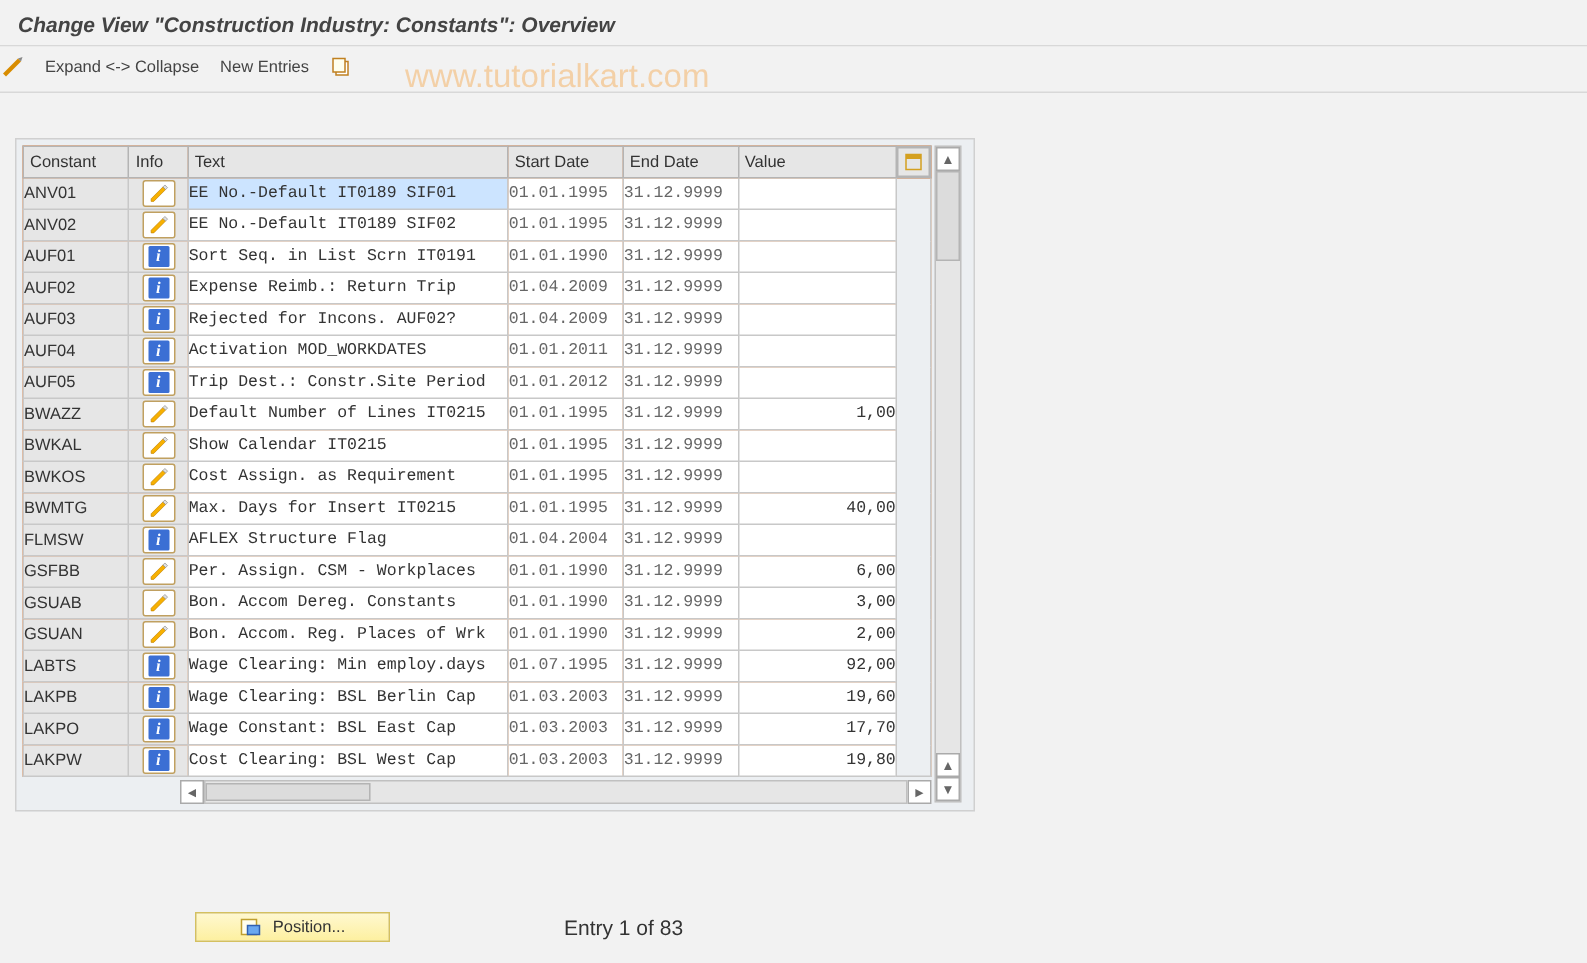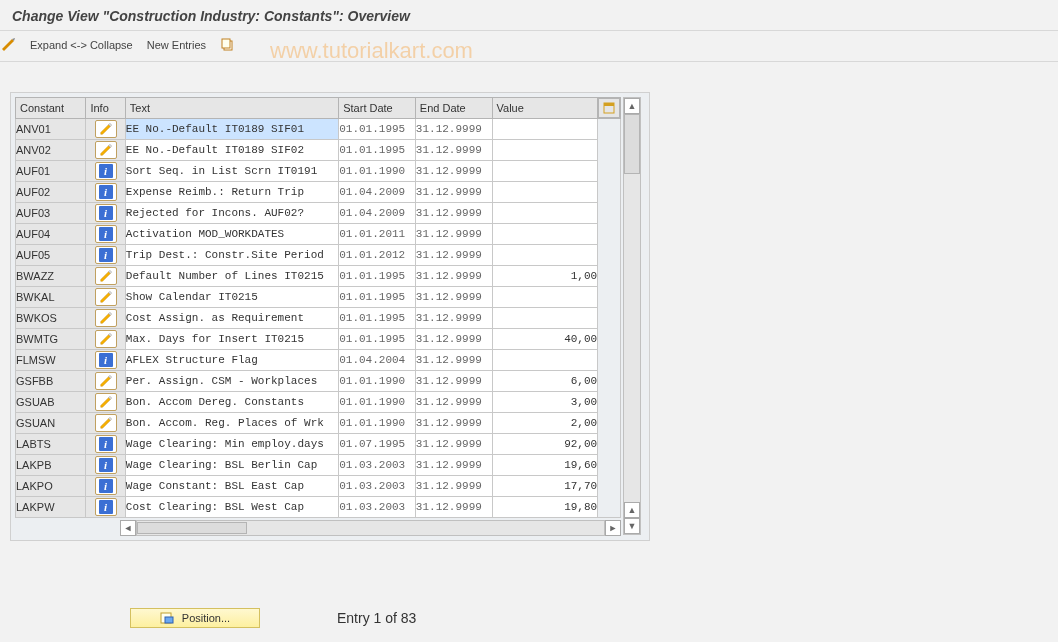--- a/index.html
+++ b/index.html
@@ -191,21 +191,21 @@
     .hscroll-thumb {
       width: 110px;height:12px;background:#dcdcdc;border:1px solid #b4b4b4;margin-left:0px;
     }
     .footer {
       position: absolute;
       bottom: 14px;
       left: 130px;
       right: 20px;
       display:flex;
       align-items:center;
-      gap: 77px;
+      gap: 116px;
     }
     .position-btn {
       background: linear-gradient(#fff8d0,#fdf0a0);
       border: 1px solid #d4c060;
       padding: 2px 24px;
       display:inline-flex;align-items:center;gap:8px;
       cursor:pointer;
       font-size:11px;
       min-width: 130px;
       justify-content: center;

